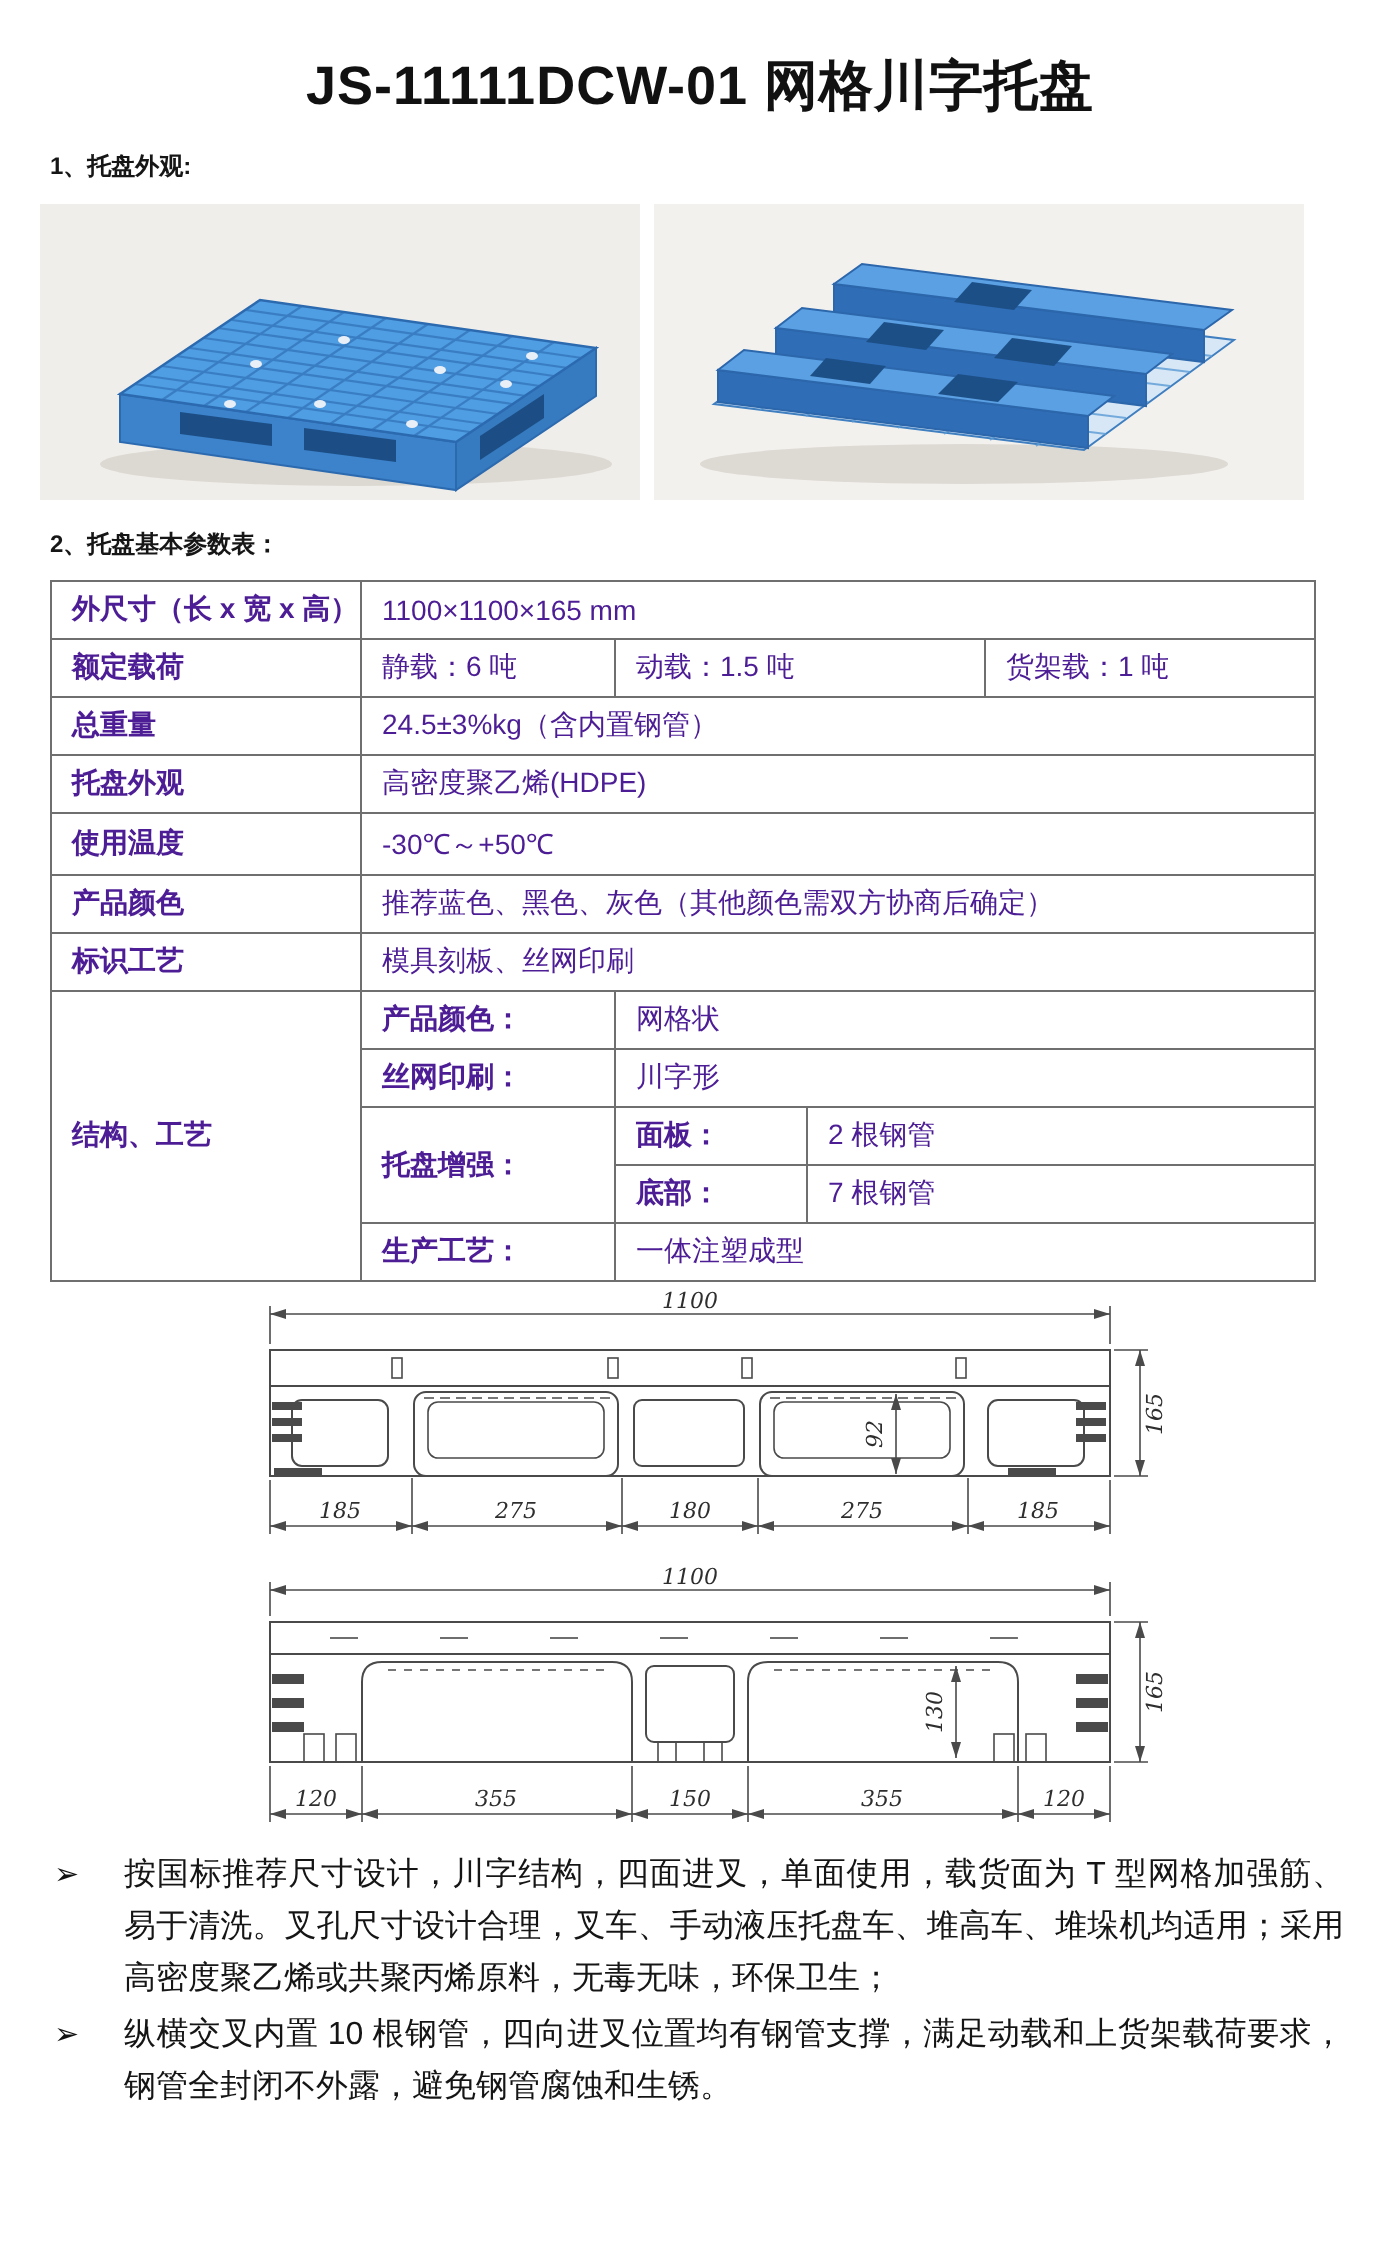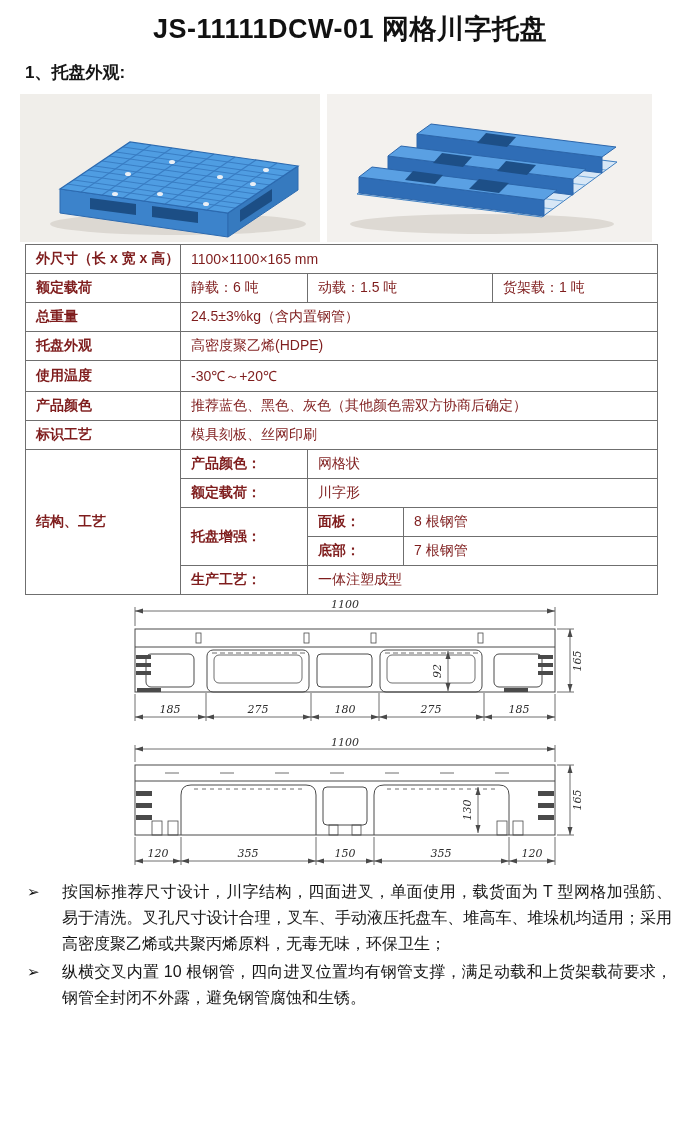--- a/index.html
+++ b/index.html
@@ -9,42 +9,42 @@
     font-family:"Liberation Sans", sans-serif;
     color:#1a1a1a;
     overflow:hidden;
   }
   .page { width:700px; height:1123px; position:relative; background:#fff; }
 
   .doc-title {
     text-align:center;
     font-size:27px;
     font-weight:bold;
-    padding-top:11px;
+    padding-top:25px;
     letter-spacing:0.5px;
     color:#111;
   }
   .sec-heading {
-    font-size:17px;
+    font-size:12px;
     font-weight:bold;
     margin:14px 16px 9px 25px;
     color:#161616;
   }
   
   .photos { display:flex; gap:7px; margin:10px 0 2px 20px; }
   .photo { display:block; }
 
   
   table.spec {
     border-collapse:collapse;
     margin-left:25px;
     width:632px;
     table-layout:fixed;
     font-size:14px;
-    color:#7f1d1d;
+    color:#4c1d95;
   }
   table.spec td {
     border:1px solid #6f6f6f;
     padding:5px 10px;
     height:29px;
     vertical-align:middle;
     white-space:nowrap;
     overflow:hidden;
   }
   table.spec td.lbl { font-weight:bold; }
@@ -169,20 +169,21 @@
       <polygon points="106,69 136,73 145,63 115,59" fill="#1d4f87"></polygon>
       <polygon points="170,77 200,81 209,71 179,67" fill="#1d4f87"></polygon>
 
       <polygon points="32,99 217,122 217,106 32,83" fill="#2f6db6" stroke="#2c66ab" stroke-width="1"></polygon>
       <polygon points="32,83 217,106 230,96 45,73" fill="#5aa0e3" stroke="#2c66ab" stroke-width="1"></polygon>
       <polygon points="78,86 108,90 116,81 86,77" fill="#1d4f87"></polygon>
       <polygon points="142,95 172,99 182,89 152,85" fill="#1d4f87"></polygon>
     </svg>
   </div>
 
+  <div class="sec-heading">2、托盘基本参数表：</div>
 
   <table class="spec">
     <colgroup>
       <col style="width:155px">
         <col style="width:127px">
         <col style="width:96px">
       <col style="width:89px">
         <col style="width:165px">
     </colgroup>
     <tbody>
@@ -199,43 +200,43 @@
       <tr>
         <td class="lbl">总重量</td>
         <td class="val" colspan="4">24.5±3%kg（含内置钢管）</td>
       </tr>
       <tr>
         <td class="lbl">托盘外观</td>
         <td class="val" colspan="4">高密度聚乙烯(HDPE)</td>
       </tr>
       <tr>
         <td class="lbl">使用温度</td>
-        <td class="val" colspan="4">-30℃～+20℃</td>
+        <td class="val" colspan="4">-30℃～+50℃</td>
       </tr>
       <tr>
         <td class="lbl">产品颜色</td>
         <td class="val" colspan="4">推荐蓝色、黑色、灰色（其他颜色需双方协商后确定）</td>
       </tr>
       <tr>
         <td class="lbl">标识工艺</td>
         <td class="val" colspan="4">模具刻板、丝网印刷</td>
       </tr>
       <tr>
         <td class="lbl" rowspan="5">结构、工艺</td>
         <td class="lbl">产品颜色：</td>
         <td class="val" colspan="3">网格状</td>
       </tr>
       <tr>
-        <td class="lbl">额定载荷：</td>
+        <td class="lbl">丝网印刷：</td>
         <td class="val" colspan="3">川字形</td>
       </tr>
       <tr>
         <td class="lbl" rowspan="2">托盘增强：</td>
         <td class="lbl">面板：</td>
-        <td class="val" colspan="2">8 根钢管</td>
+        <td class="val" colspan="2">2 根钢管</td>
       </tr>
       <tr>
         <td class="lbl">底部：</td>
         <td class="val" colspan="2">7 根钢管</td>
       </tr>
       <tr>
         <td class="lbl">生产工艺：</td>
         <td class="val" colspan="3">一体注塑成型</td>
       </tr>
     </tbody>

